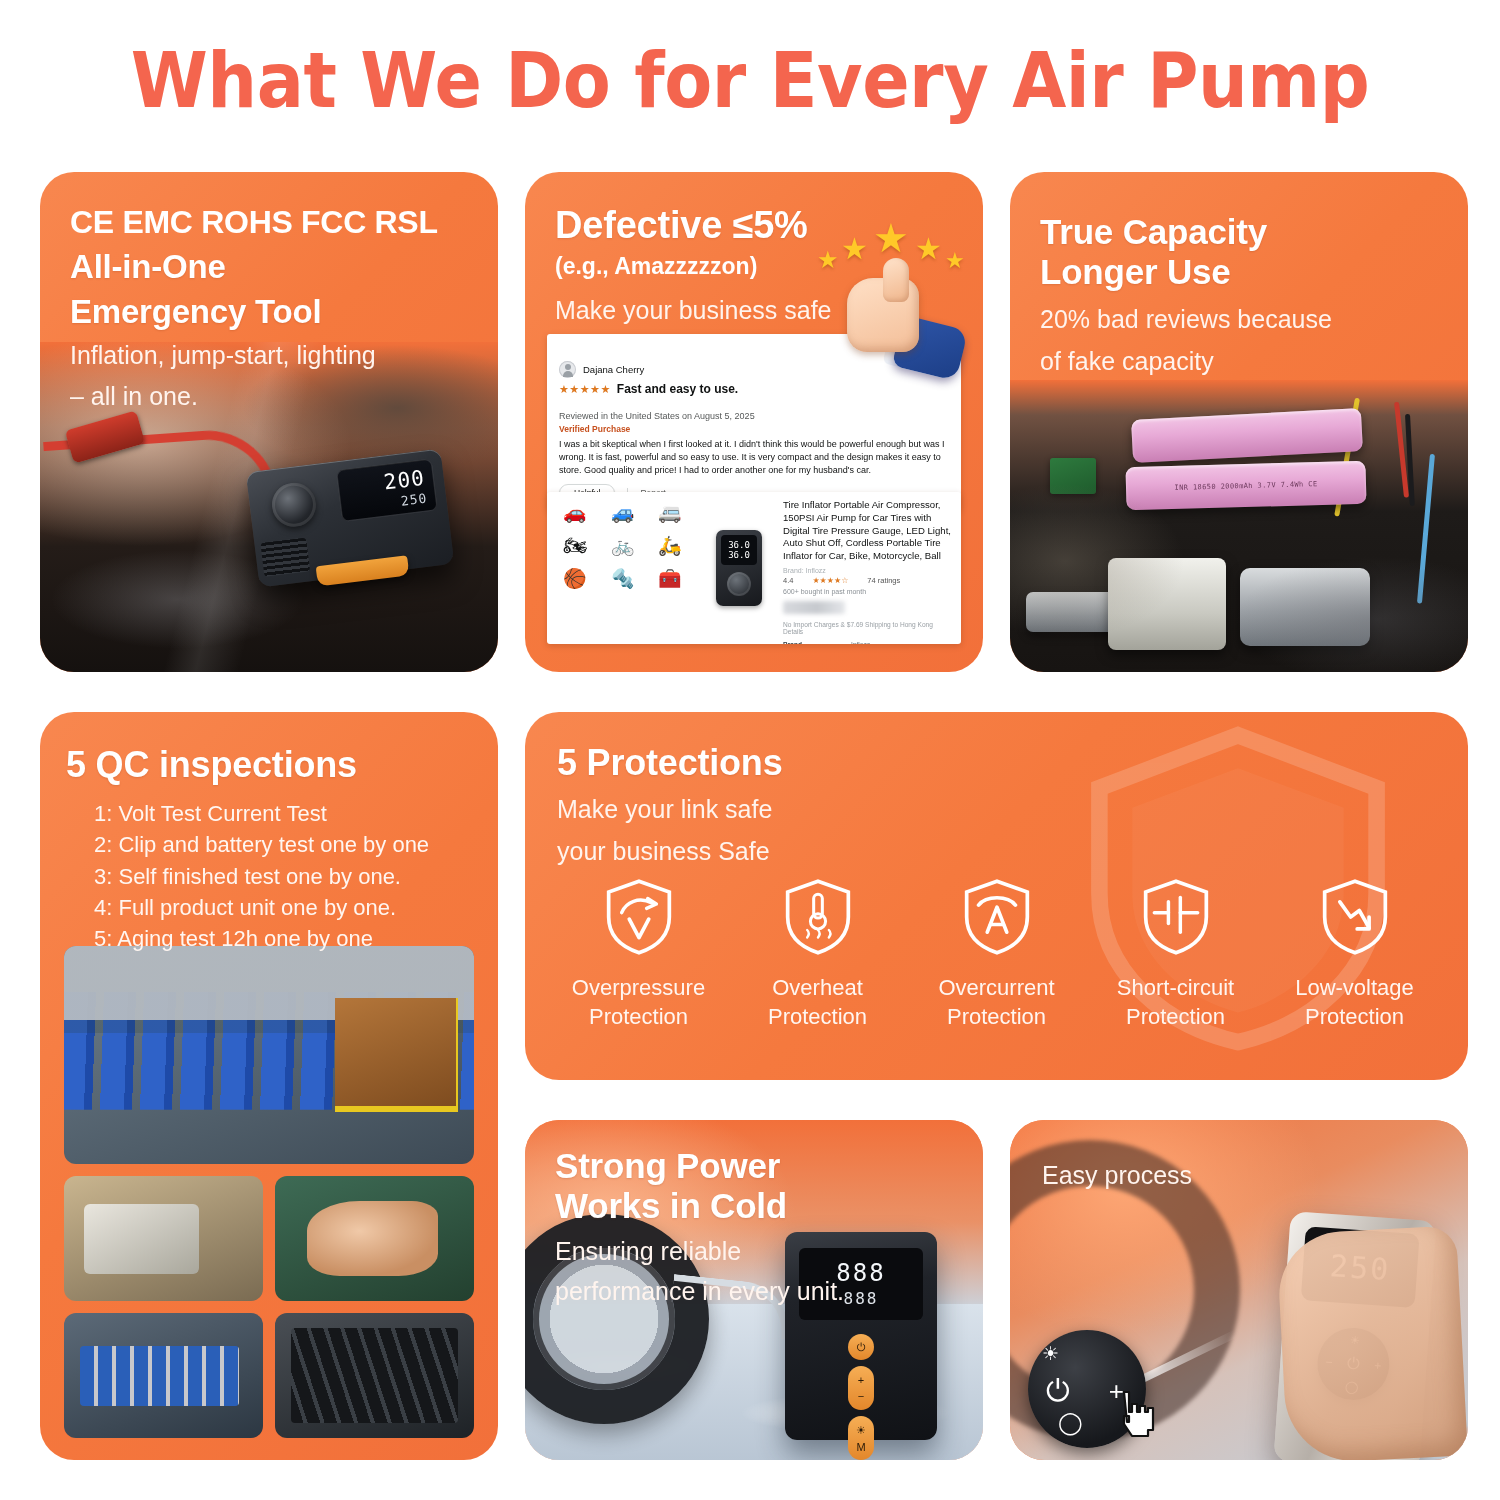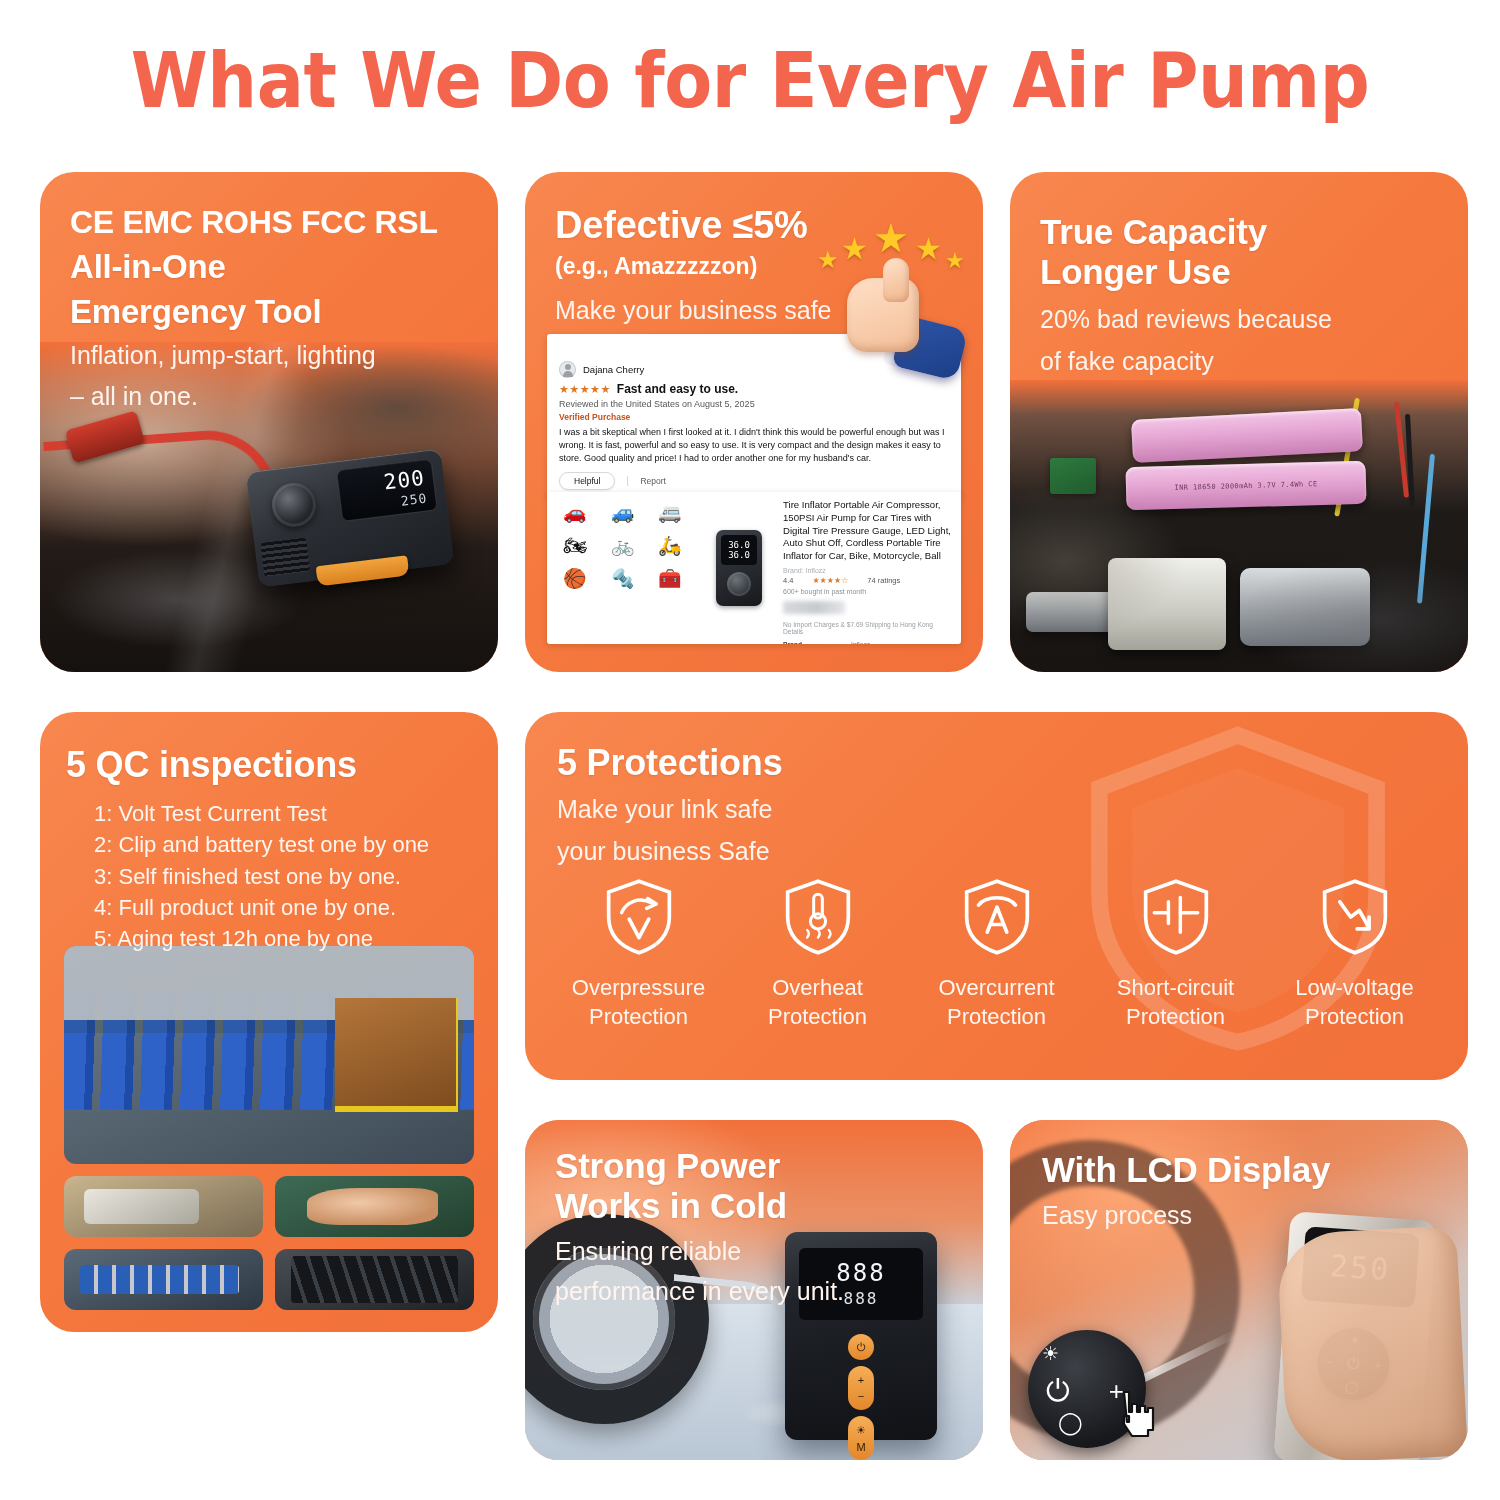--- a/index.html
+++ b/index.html
@@ -161,21 +161,21 @@
     border-radius: 50%; background: #9aa0a6;
   }
   .rv-avatar::after {
     content: ""; position: absolute; left: 3.5px; top: 10px; width: 10px; height: 6px;
     border-radius: 5px 5px 0 0; background: #9aa0a6;
   }
   .rv-name { font-size: 9.5px; color: #0F1111; }
   .rv-stars-row { display: flex; align-items: center; gap: 6px; margin-top: 4px; }
   .rv-stars { color: #DE7921; font-size: 11px; letter-spacing: .5px; line-height: 1; }
   .rv-title { font-size: 12px; font-weight: 700; color: #0F1111; }
-  .rv-meta { font-size: 9px; color: #565959; margin-top: 3px; }
+  .rv-meta { font-size: 9px; color: #565959; margin-top: 15px; }
   .rv-vp { font-size: 8.5px; font-weight: 700; color: #C7511F; margin-top: 3px; }
   .rv-body { font-size: 9px; color: #0F1111; line-height: 1.45; margin-top: 4px; }
   .rv-actions { display: flex; align-items: center; gap: 12px; margin-top: 7px; }
   .rv-helpful {
     font-size: 8.5px; border: 1px solid #D5D9D9; border-radius: 14px;
     padding: 3px 14px; color: #0F1111; background: #fff;
     box-shadow: 0 1px 2px rgba(15,17,17,.08);
   }
   .rv-report { font-size: 8.5px; color: #565959; border-left: 1px solid #D5D9D9; padding-left: 12px; }
 
@@ -276,21 +276,21 @@
   .wire.red    { left: 384px; top: 22px; height: 96px;  background: #C7392C; transform: rotate(-6deg); }
   .wire.black  { left: 395px; top: 34px; height: 92px;  background: #1b1b1d; transform: rotate(-3deg); }
   .wire.blue   { left: 420px; top: 74px; height: 150px; background: #5AA8D8; transform: rotate(5deg); }
   .pcb {
     position: absolute; left: 40px; top: 78px; width: 46px; height: 36px;
     background: linear-gradient(160deg,#2E7A3E,#1E5B2C); border-radius: 3px;
     box-shadow: 0 2px 6px rgba(0,0,0,.45);
   }
 
   
-  #card4 { left: 40px; top: 712px; width: 458px; height: 620px; }
+  #card4 { left: 40px; top: 712px; width: 458px; height: 748px; }
   #card4 .txt { position: absolute; left: 26px; top: 32px; width: 420px; z-index: 3; }
   #card4 .h1 { font-size: 36px; }
   .qc-list { margin-top: 13px; }
   .qc-list li {
     list-style: none; font-size: 22px; line-height: 1.42; color: #FFF6F1; margin-left: 28px;
   }
   .qc-photos {
     position: absolute; left: 24px; right: 24px; top: 234px; bottom: 22px;
     display: grid; grid-template-columns: 1fr 1fr; grid-template-rows: 218px 1fr 1fr;
     gap: 12px;
@@ -769,18 +769,17 @@
         <span class="k-bulb">☀</span>
         <span class="k-pow">⏻</span>
         <span class="k-plus">+</span>
         <span class="k-cyc">◯</span>
       </div>
       <svg class="cursor-ico" width="44" height="52" viewBox="0 0 44 52">
         <path d="M10 6 h5 v20 h3 v-8 h5 v8 h3 v-6 h5 v6 h3 v-4 h5 v22 h-5 v6 H18 l-8-12 v-8 h5 v6 h-2 z" fill="#fff" stroke="#111" stroke-width="2.2" stroke-linejoin="round"></path>
       </svg>
     </div>
     <div class="txt">
-      <div class="h1">With LCD Display</div>
       <div class="sub">Easy process</div>
     </div>
   </div>
 
 </div>
 
 </body></html>

